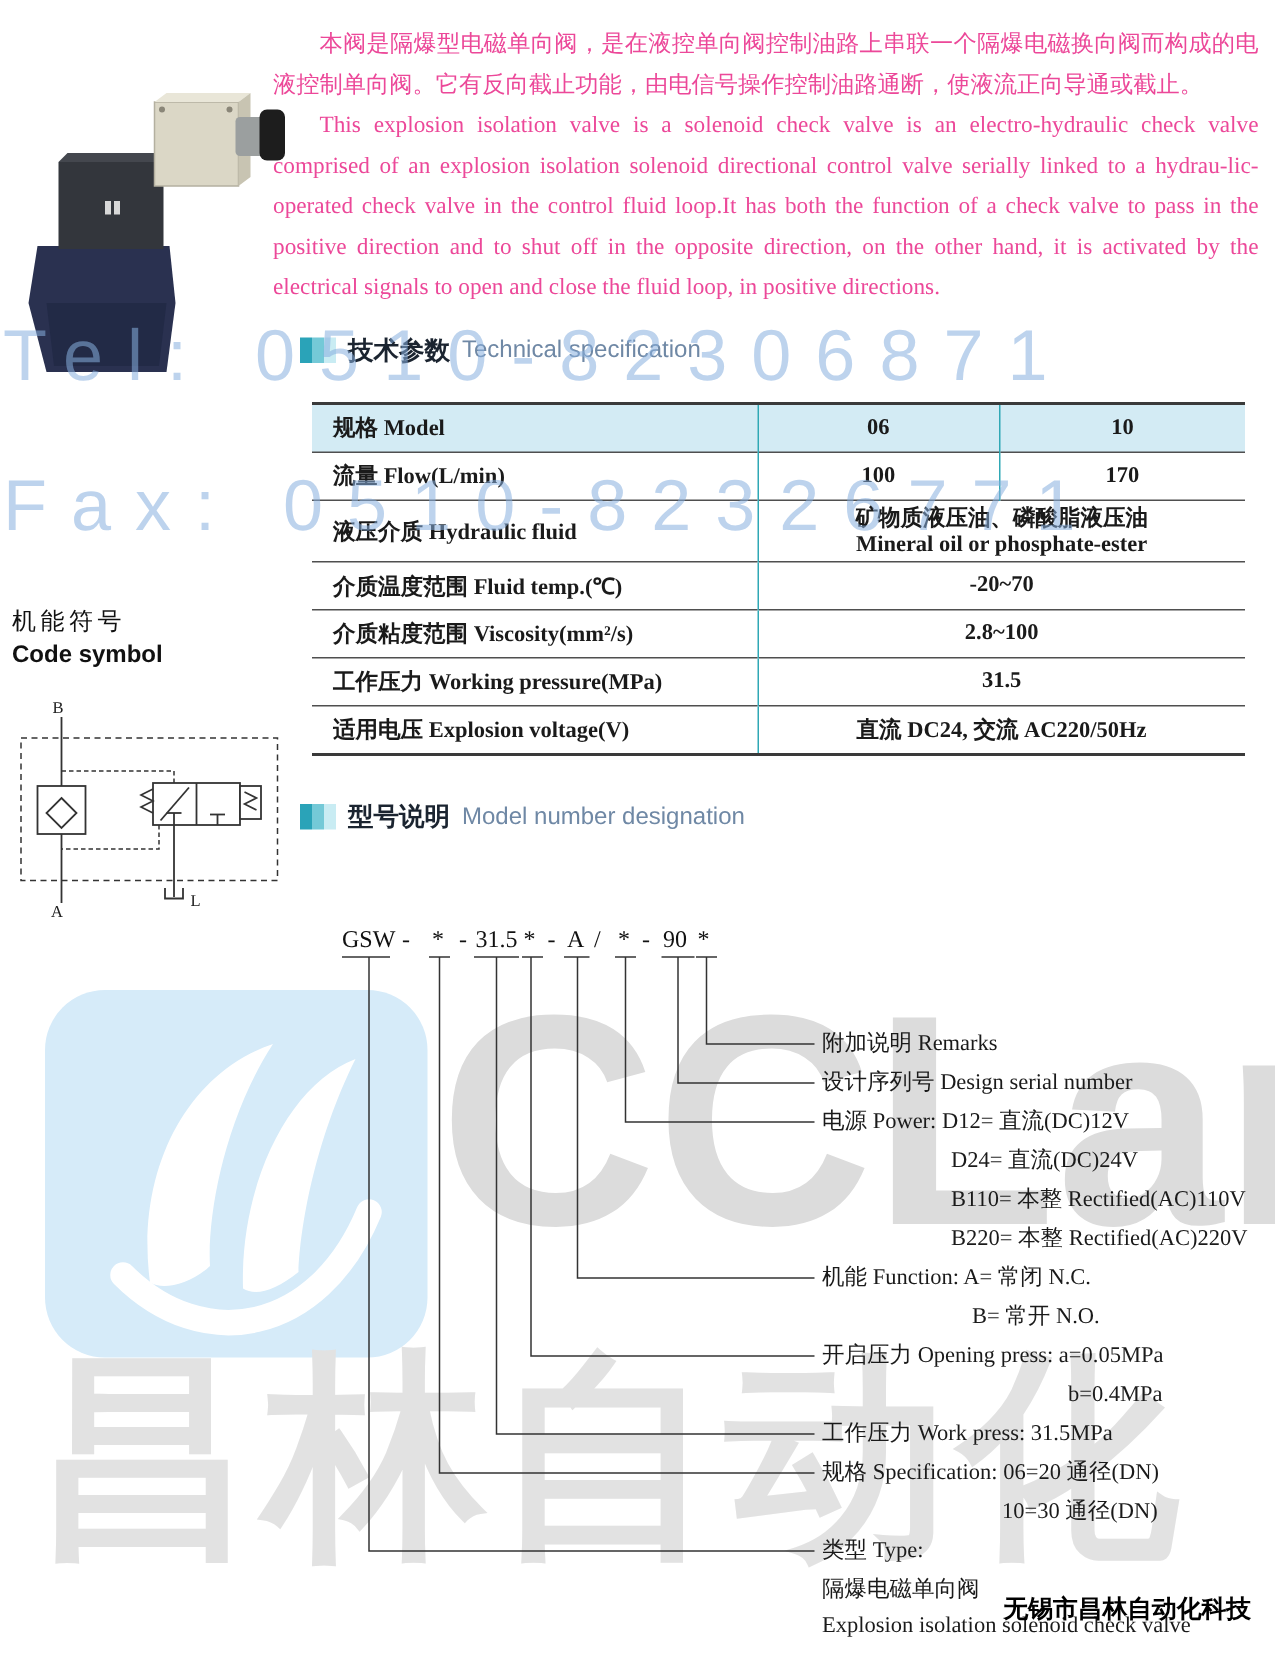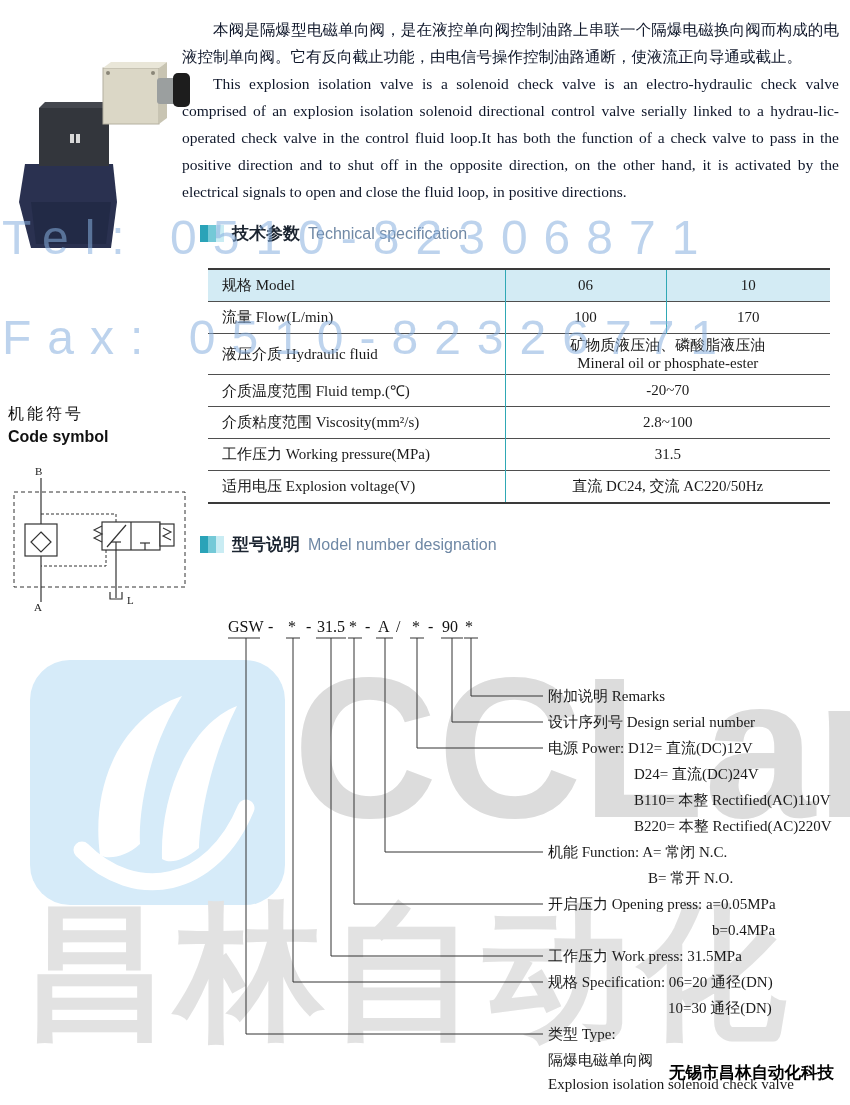--- a/index.html
+++ b/index.html
@@ -16,37 +16,37 @@
   .wm-blue{position:absolute;inset:0;z-index:2;pointer-events:none;}
   .wm-tel,.wm-fax{position:absolute;left:2px;white-space:nowrap;
         font-family:Liberation Sans, sans-serif;font-size:48px;letter-spacing:16px;
         color:rgba(134,174,222,0.55);}
   .wm-tel{top:210px;}
   .wm-fax{top:310px;}
   
   .content{position:absolute;inset:0;z-index:1;}
   .photo{position:absolute;left:15px;top:52px;}
   .intro{position:absolute;left:182px;top:16px;width:657px;font-size:15.5px;line-height:27px;
-         text-align:justify;color:#0f172a;}
+         text-align:justify;color:#ec4899;}
   .intro p{margin:0;text-indent:2em;}
   .sec{position:absolute;display:flex;align-items:center;gap:8px;}
   .sec-tech{left:200px;top:222px;}
   .sec-model{left:200px;top:533px;align-items:center;}
   .sec-icon{display:inline-flex;height:17px;}
   .sec-icon i{display:block;width:8px;height:17px;}
   .sec-icon i.s1{background:#2aa3b8;}
   .sec-icon i.s2{background:#74c9d7;}
   .sec-icon i.s3{background:#c9ecf3;}
   .sec-zh{font-family:"Liberation Sans",sans-serif;font-weight:bold;font-size:17px;color:#1b2430;}
   .sec-en{font-family:"Liberation Sans",sans-serif;font-size:16px;color:#6f88a5;}
   
   .spec-table{position:absolute;left:208px;top:268px;width:622px;border-collapse:collapse;
               font-size:15px;color:#1a1a1a;border-top:2px solid #3a3a3a;border-bottom:2px solid #3a3a3a;}
   .spec-table tr{border-bottom:1px solid #4f4f4f;}
-  .spec-table td{padding:2px 28px;height:27px;}
+  .spec-table td{padding:2px 28px;height:27px;font-weight:bold;}
   .spec-table td.lbl{text-align:left;padding-left:14px;}
   .spec-table td.c2,.spec-table td.c3,.spec-table td.cm{border-left:1px solid #2fa8b5;text-align:center;}
   .spec-table tr.hdr{background:rgba(203,232,242,0.85);}
   .fluid-cell{height:58px;}
   
   .codesym-zh{position:absolute;left:8px;top:404px;font-size:16px;letter-spacing:3px;color:#111;}
   .codesym-en{position:absolute;left:8px;top:428px;font-family:"Liberation Sans",sans-serif;
               font-weight:bold;font-size:16px;color:#111;}
   .codesym-svg{position:absolute;left:10px;top:462px;}
   

